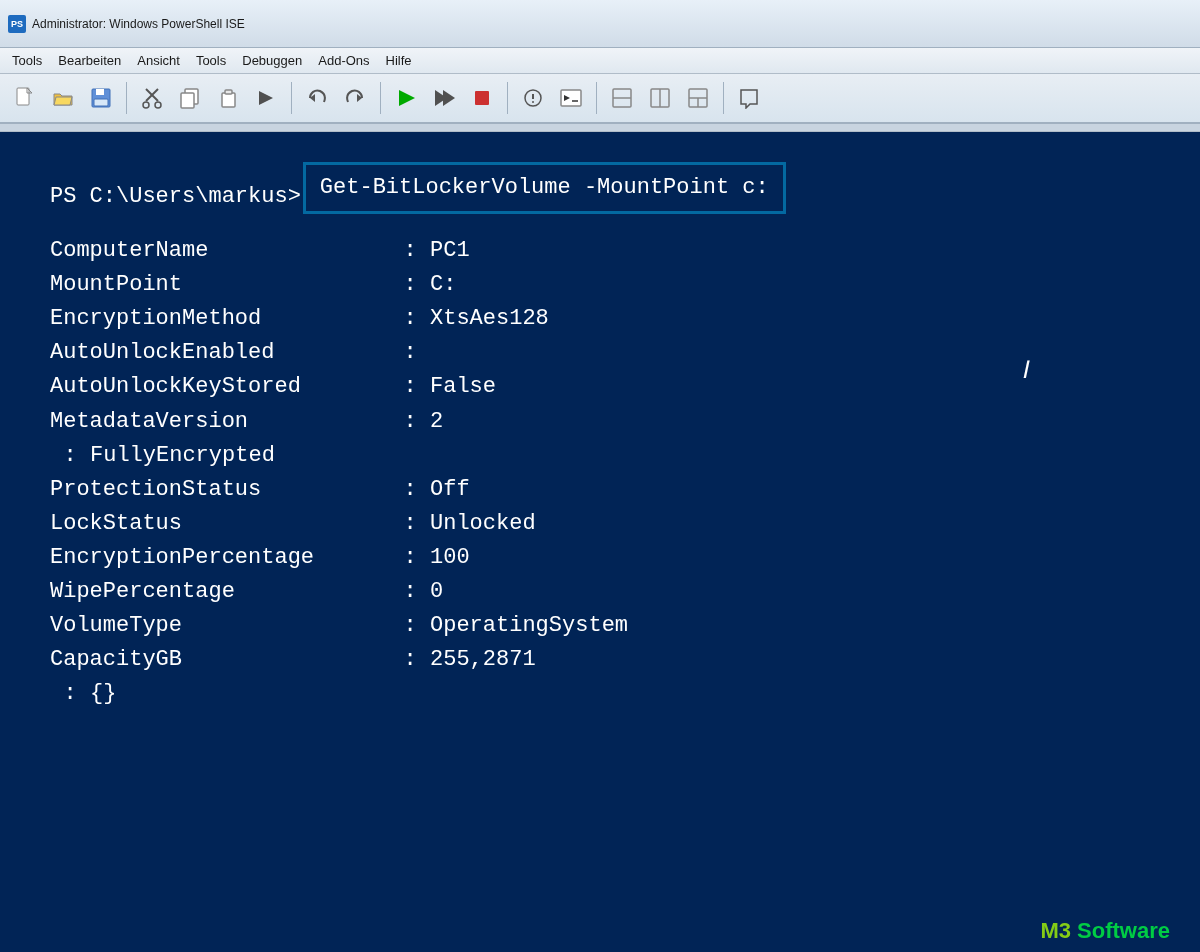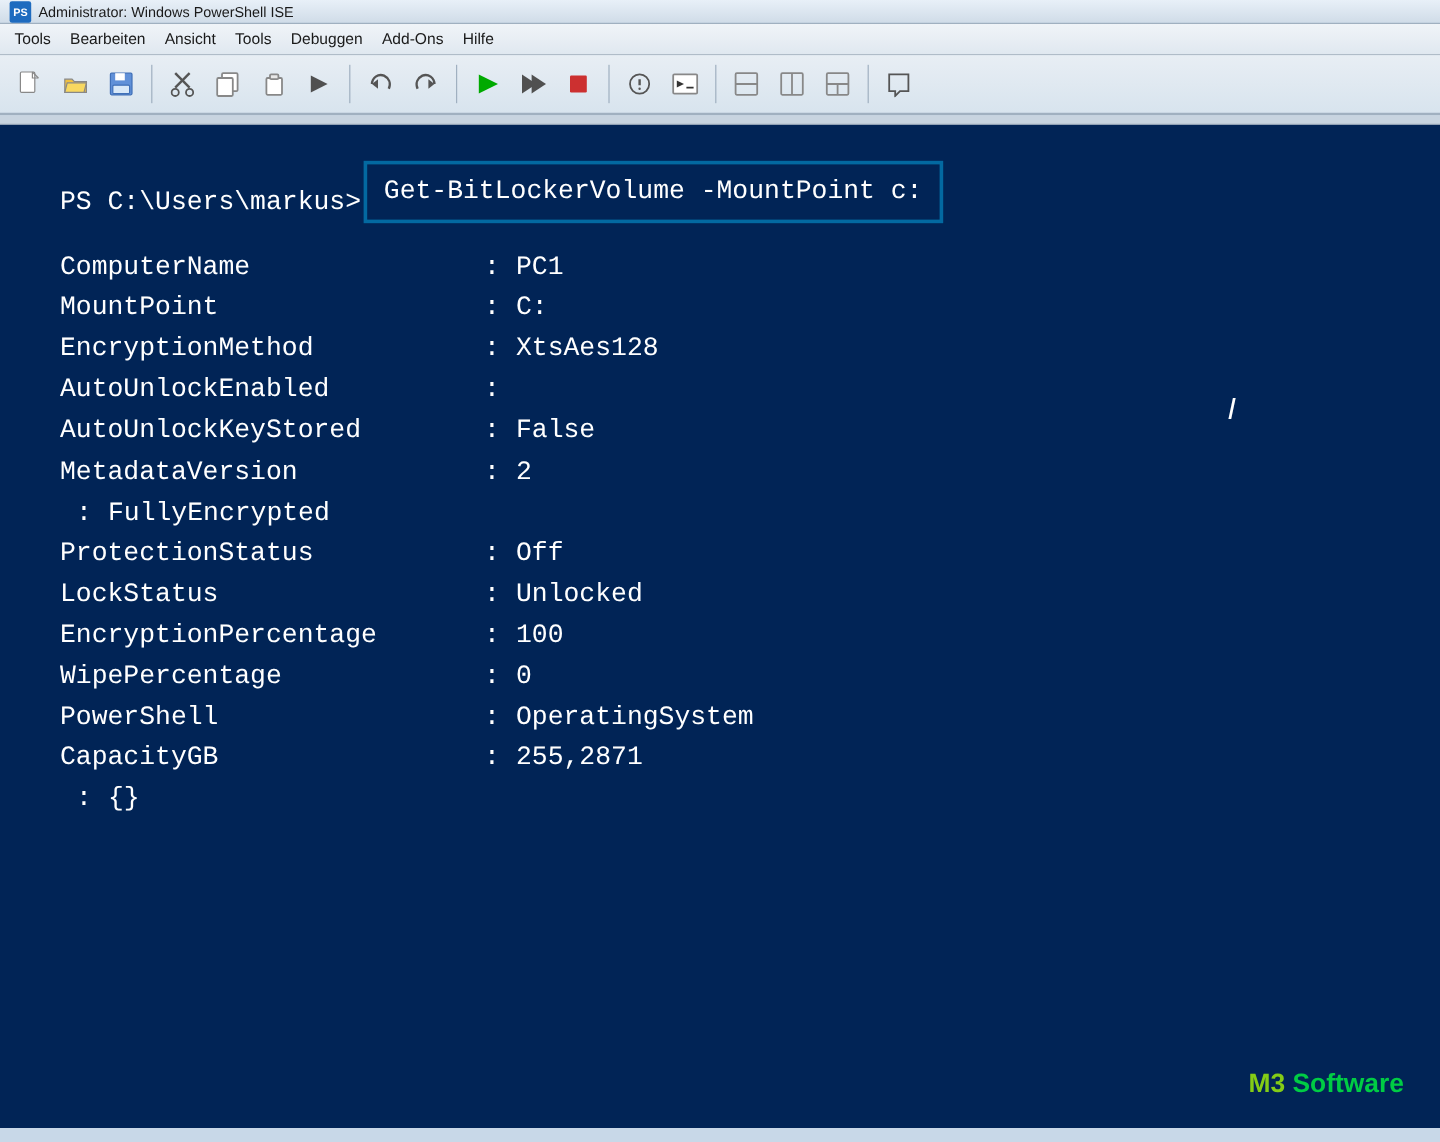--- a/index.html
+++ b/index.html
@@ -6,21 +6,21 @@
     body {
       width: 1200px;
       height: 952px;
       overflow: hidden;
       font-family: 'Segoe UI', Tahoma, sans-serif;
       background: #c8d8e8;
     }
 
     
     .title-bar {
-      height: 20px;
+      height: 48px;
       background: linear-gradient(to bottom, #e8f0f8, #d0dce8);
       display: flex;
       align-items: center;
       padding: 0 8px;
       border-bottom: 1px solid #a0b0c0;
     }
     .title-bar-icon {
       width: 18px;
       height: 18px;
       margin-right: 6px;
@@ -411,21 +411,21 @@
       <span class="output-val">100</span>
     </div>
 
     <div class="output-row">
       <span class="output-key">WipePercentage</span>
       <span class="output-sep">:</span>
       <span class="output-val">0</span>
     </div>
 
     <div class="output-row">
-      <span class="output-key">PowerShell</span>
+      <span class="output-key">VolumeType</span>
       <span class="output-sep">:</span>
       <span class="output-val">OperatingSystem</span>
     </div>
 
     <div class="output-row">
       <span class="output-key">CapacityGB</span>
       <span class="output-sep">:</span>
       <span class="output-val">255,2871</span>
     </div>
 

